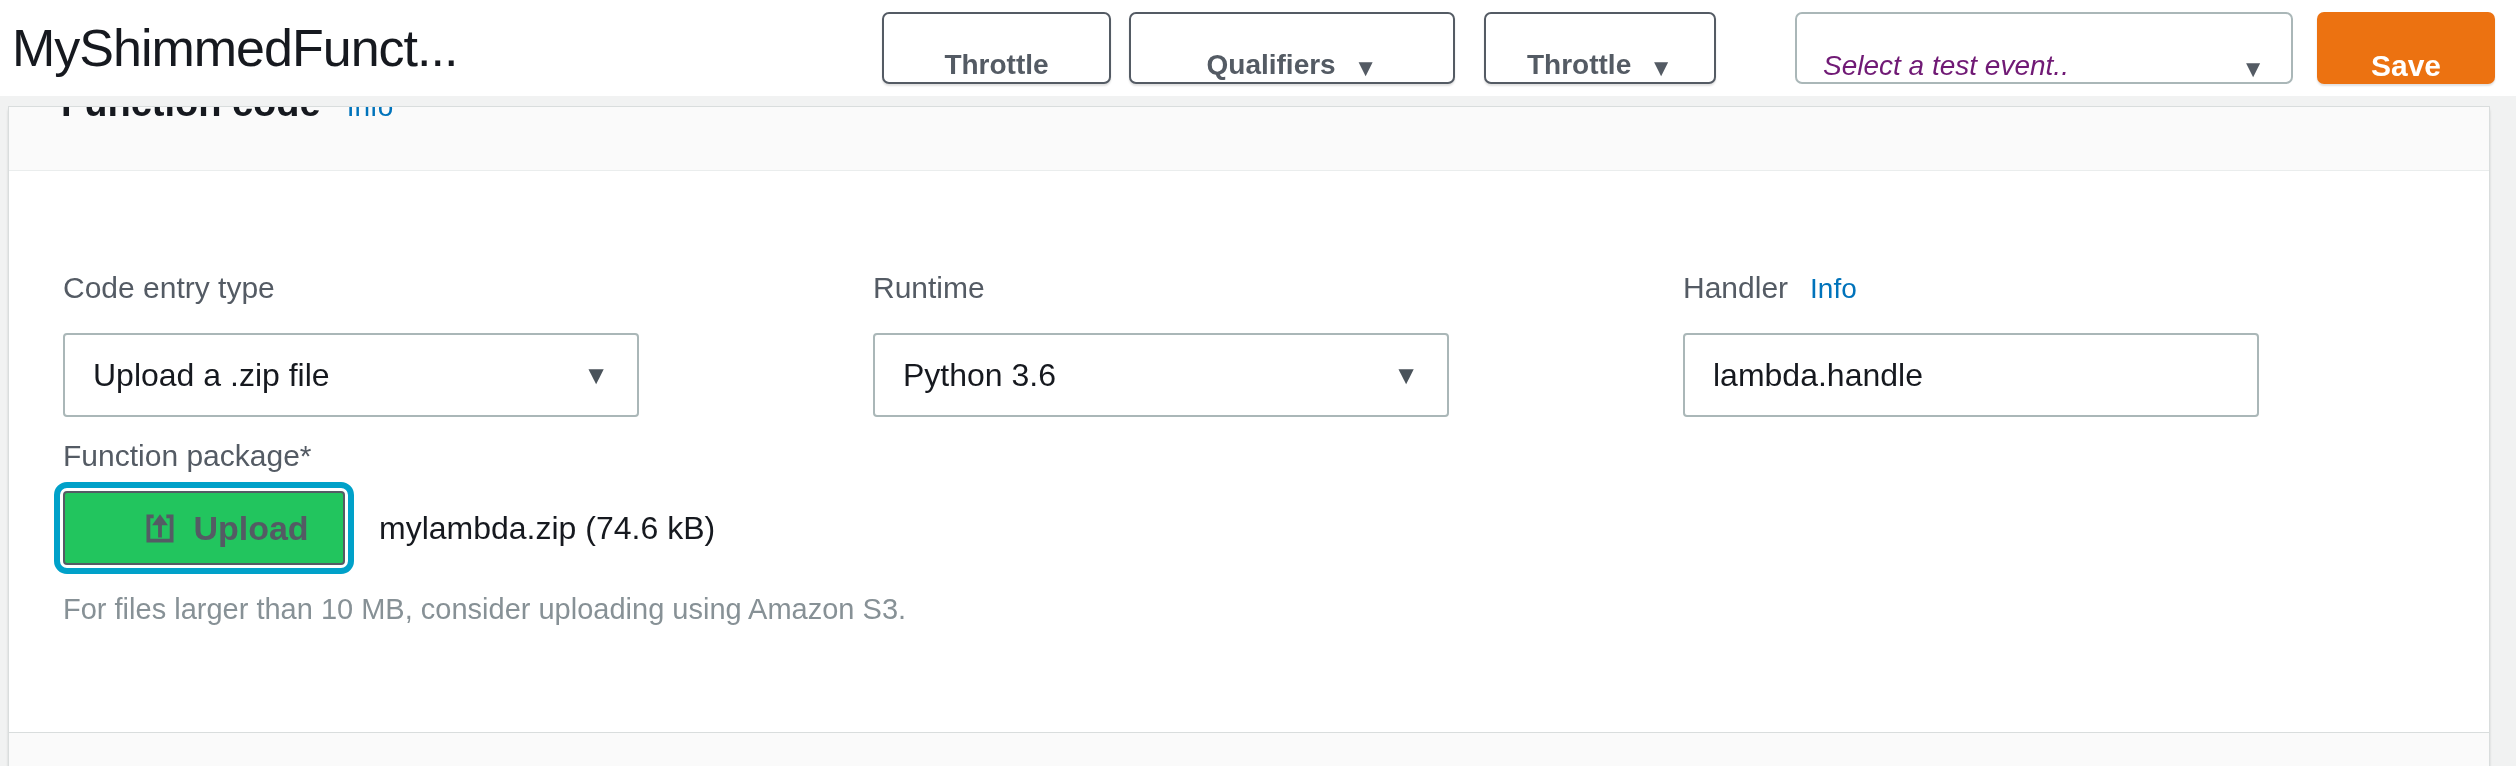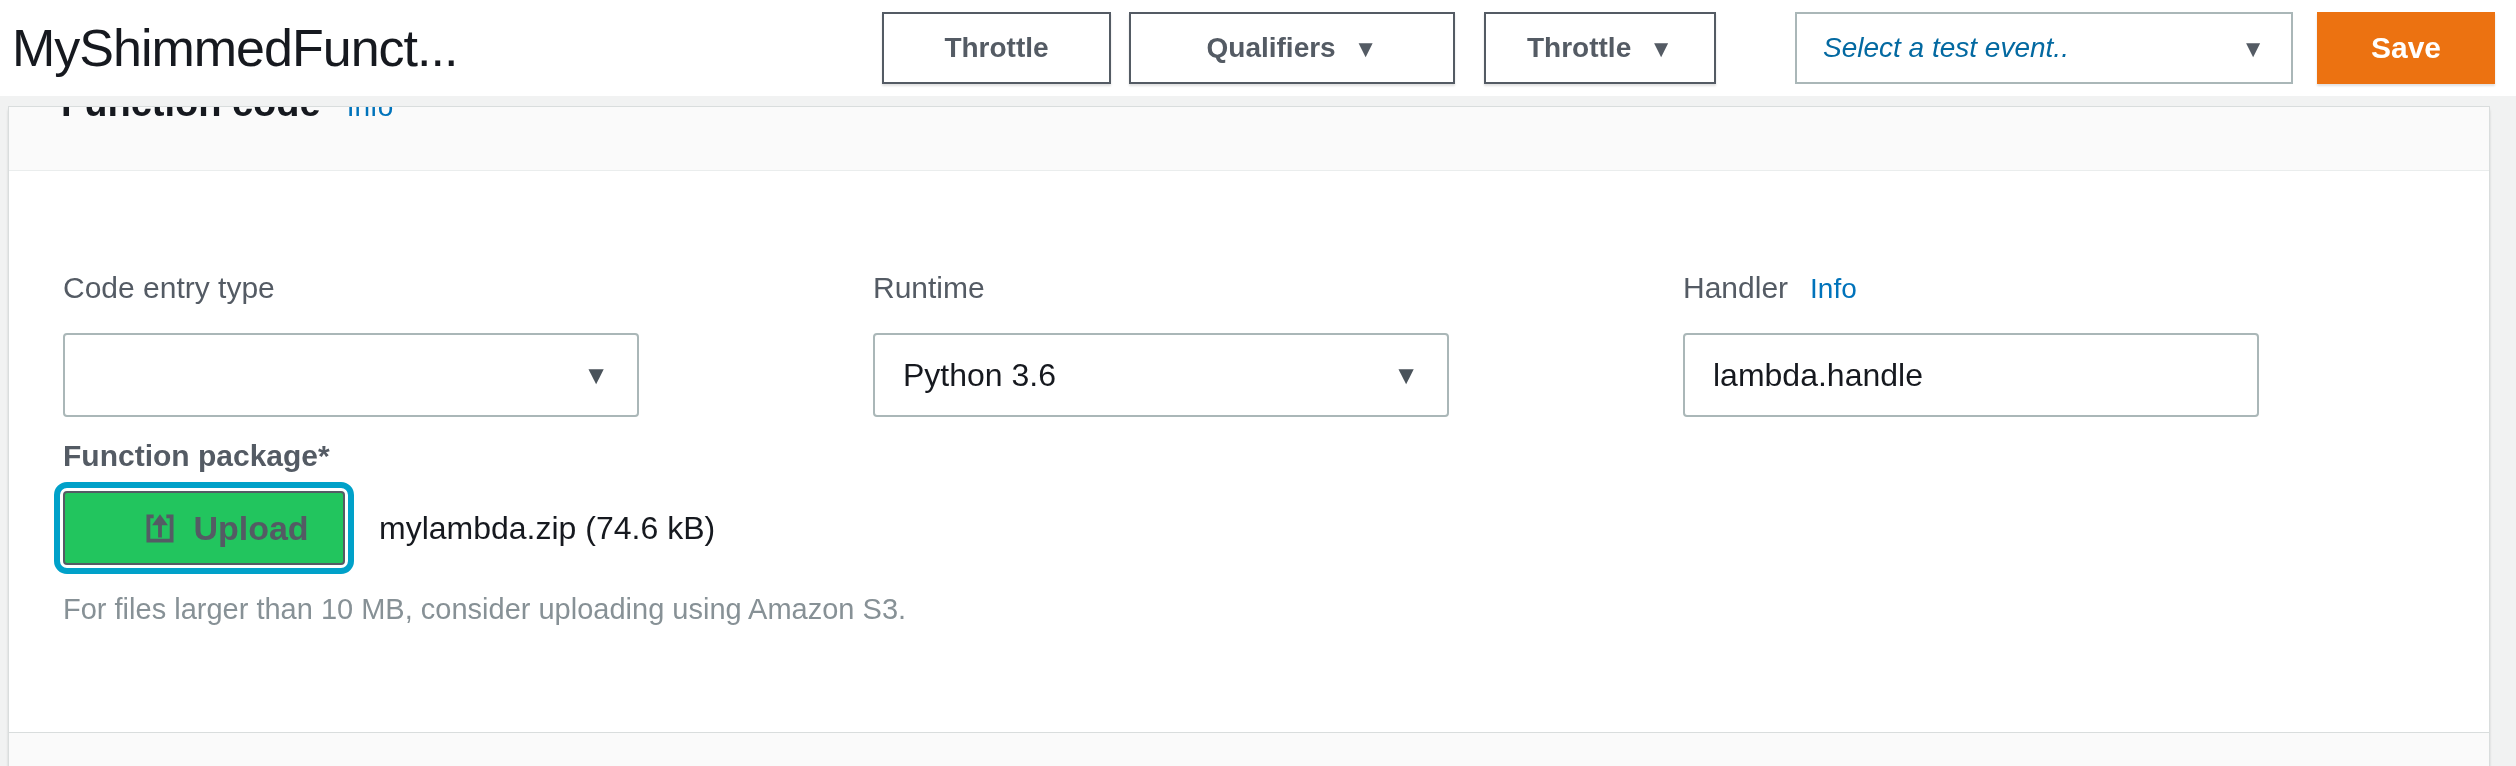--- a/index.html
+++ b/index.html
@@ -8,34 +8,34 @@
     background:#f1f2f2;
     font-family:"Liberation Sans","DejaVu Sans",sans-serif;
   }
   
   .topbar{
     position:absolute;left:0;top:0;width:2516px;height:96px;background:#ffffff;
     display:flex;align-items:center;padding:0 21px 0 12px;box-sizing:border-box;z-index:5;
   }
   .fn-title{font-size:52px;color:#16191f;flex:1;white-space:nowrap;overflow:hidden;letter-spacing:-1px;}
   .btn{
-    height:72px;background:#fff;border:2px solid #545b64;border-radius:0;color:#545b64;
-    font-weight:700;font-size:28px;display:flex;align-items:center;justify-content:center;
+    height:72px;background:#fff;border:2px solid #545b64;border-radius:7px;color:#545b64;
+    font-weight:700;font-size:28px;display:flex;align-items:flex-end;justify-content:center;
     box-sizing:border-box;box-shadow:0 2px 2px rgba(0,0,0,.12);cursor:pointer;flex:none;
     font-family:inherit;gap:18px;
   }
   .btn .chev{font-size:24px;color:#545b64;transform:translateY(1px);}
   .btn-throttle{width:229px;}
   .btn-qualifiers{width:326px;margin-left:18px;}
   .btn-actions{width:232px;margin-left:29px;}
   .select-event{
     width:498px;margin-left:79px;border:2px solid #aab7b8;box-shadow:none;
     justify-content:space-between;padding:0 26px;font-weight:400;
   }
-  .select-event .ph{color:#0369a1;font-style:italic;font-size:28px;}
+  .select-event .ph{color:#701a75;font-style:italic;font-size:28px;}
   .btn-test{width:171px;margin-left:16px;}
   .btn-save{width:178px;margin-left:24px;background:#ec7211;border:none;color:#fff;font-size:30px;}
   
   .card{
     position:absolute;left:8px;top:106px;width:2482px;height:742px;background:#ffffff;
     border:1px solid #d9dddd;box-sizing:border-box;box-shadow:0 3px 3px -1px rgba(0,0,0,.28);
   }
   .card-strip{
     height:64px;background:#fafafa;border-bottom:1px solid #eaeded;overflow:hidden;
     padding-left:52px;box-sizing:border-box;
@@ -46,21 +46,21 @@
   .card-body{padding:100px 0 0 54px;}
   .form-row{display:flex;gap:234px;}
   .field{width:576px;flex:none;}
   .field-label{font-size:30px;color:#545b64;margin-bottom:26px;display:flex;align-items:baseline;gap:22px;height:36px;}
   .control{
     height:84px;border:2px solid #aab7b8;border-radius:4px;display:flex;align-items:center;
     padding:0 28px;font-size:32px;color:#16191f;box-sizing:border-box;background:#fff;cursor:pointer;
   }
   .control .chev{margin-left:auto;font-size:26px;color:#4a535b;}
   input.control{width:576px;cursor:text;font-family:inherit;}
-  .pkg-label{margin-top:22px;font-size:30px;color:#545b64;font-weight:bold;}
+  .pkg-label{margin-top:22px;font-size:30px;color:#545b64;}
   .upload-row{display:flex;align-items:center;margin-top:18px;gap:34px;}
   .upload-btn{
     height:74px;width:282px;background:#22c55e;border:2px solid #545b64;border-radius:4px;
     display:flex;align-items:center;justify-content:center;gap:14px;font-size:34px;font-weight:700;
     color:#545b64;box-sizing:border-box;cursor:pointer;font-family:inherit;
     outline:6px solid #00a1c9;outline-offset:3px;padding-left:48px;
   }
   .upload-btn svg{flex:none;}
   .filename{font-size:32px;color:#16191f;}
   .helper{margin-top:28px;font-size:29px;color:#879196;}
@@ -111,20 +111,21 @@
       </div>
     </div>
 
     <div class="card-body">
       <div class="form-row">
         <div class="field">
           <div class="field-label">
             <span>Code entry type</span>
           </div>
           <div class="control">
+            <span>Upload a .zip file</span>
             <span class="chev">▼</span>
           </div>
         </div>
 
         <div class="field">
           <div class="field-label">
             <span>Runtime</span>
           </div>
           <div class="control">
             <span>Python 3.6</span>

